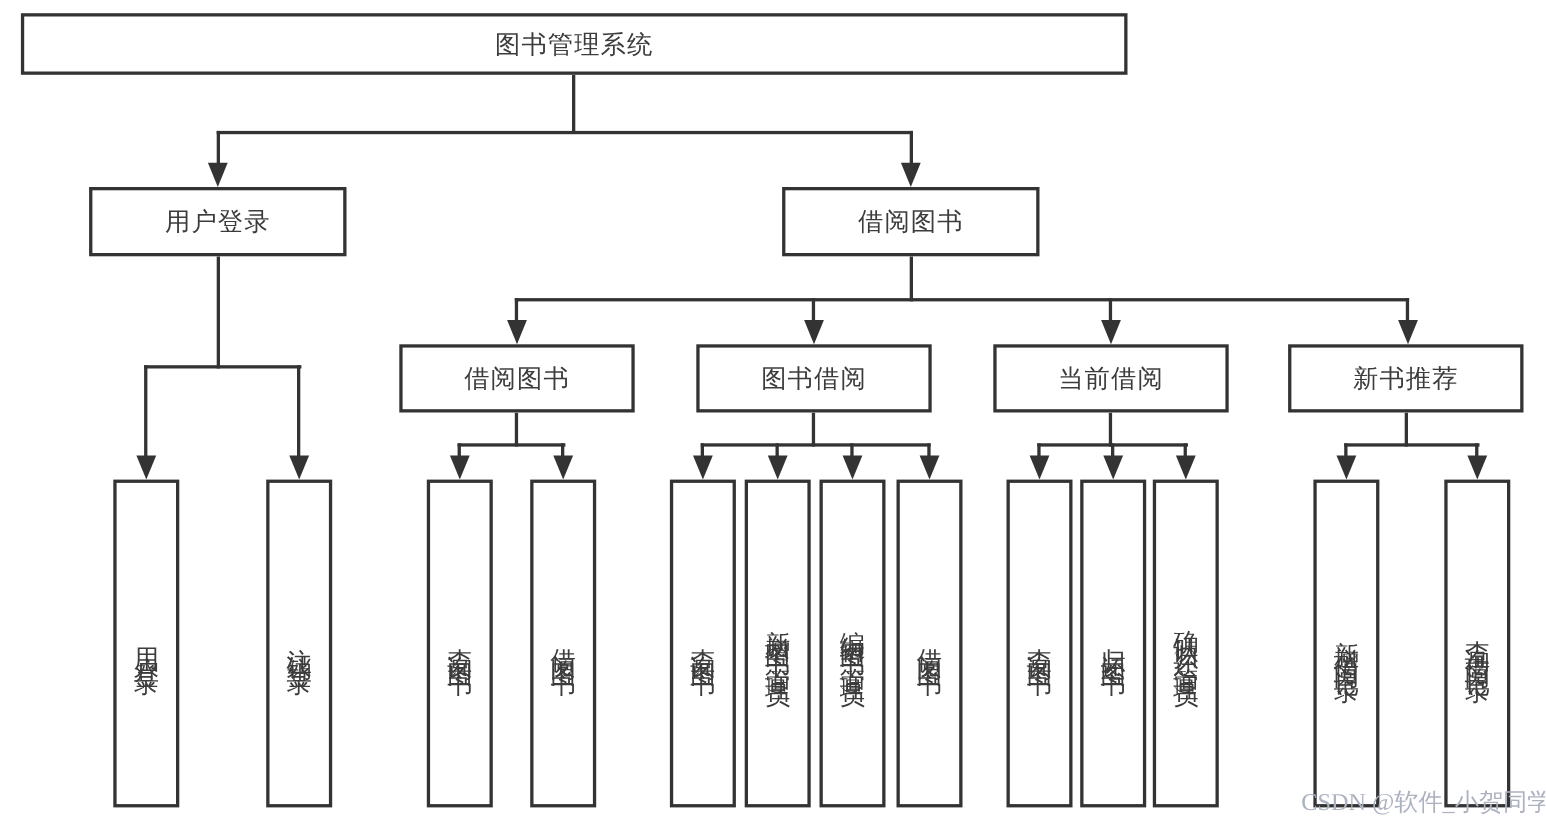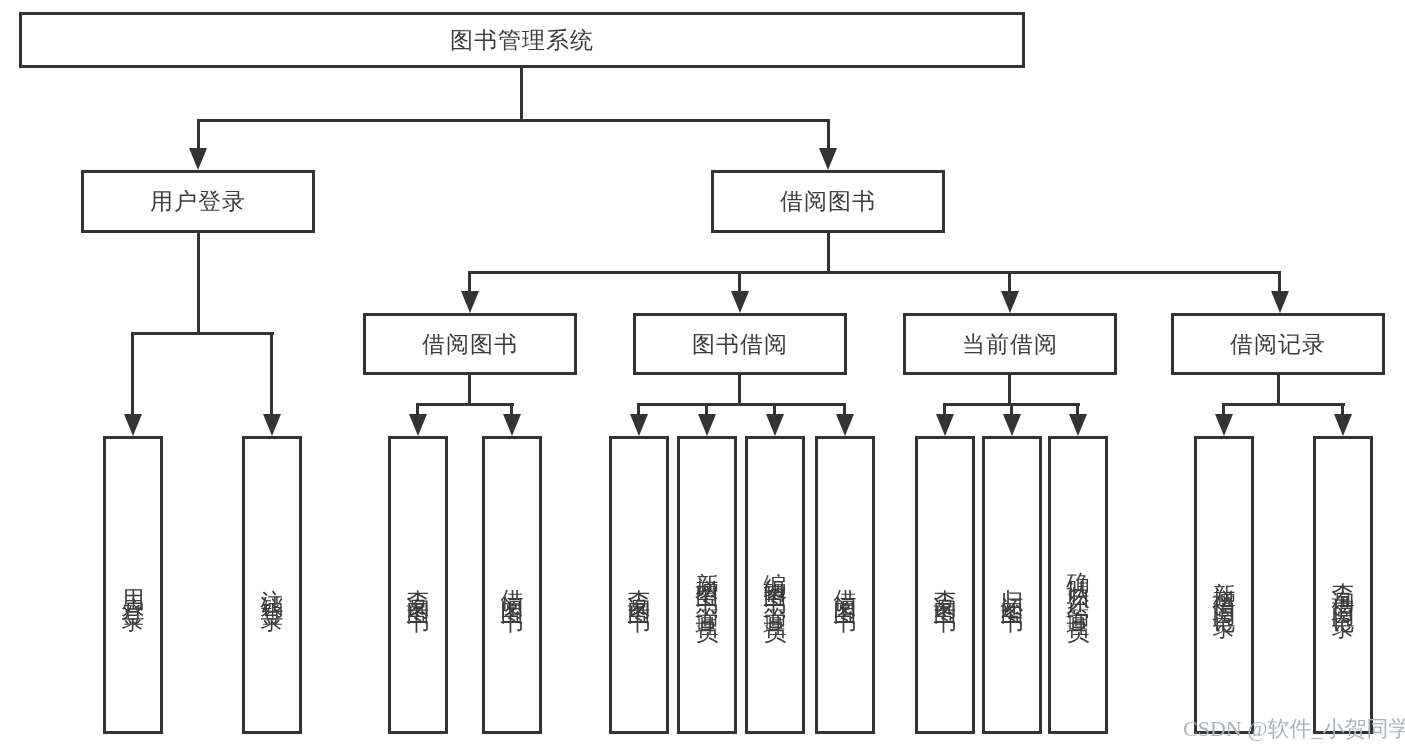--- a/index.html
+++ b/index.html
@@ -106,21 +106,21 @@
   <div class="box" style="left:363px;top:313px;width:214px;height:62px">
     <span class="lbl">借阅图书</span>
   </div>
   <div class="box" style="left:633px;top:313px;width:214px;height:62px">
     <span class="lbl">图书借阅</span>
   </div>
   <div class="box" style="left:903px;top:313px;width:214px;height:62px">
     <span class="lbl">当前借阅</span>
   </div>
   <div class="box" style="left:1171px;top:313px;width:214px;height:62px">
-    <span class="lbl">借阅记录</span>
+    <span class="lbl">新书推荐</span>
   </div>
 
   <div class="box vbox" style="left:103px">
     <span class="vlbl">用户登录</span>
   </div>
   <div class="box vbox" style="left:242px">
     <span class="vlbl">注销登录</span>
   </div>
 
   <div class="box vbox" style="left:388px">

